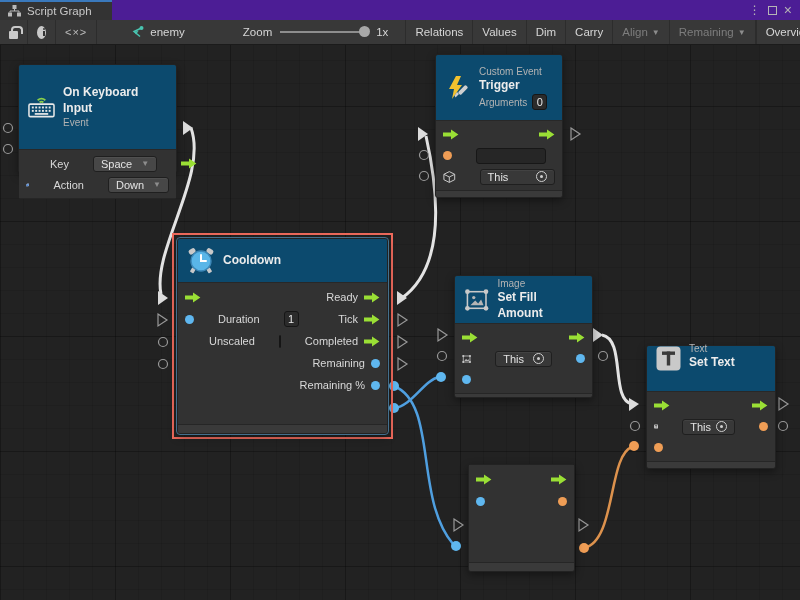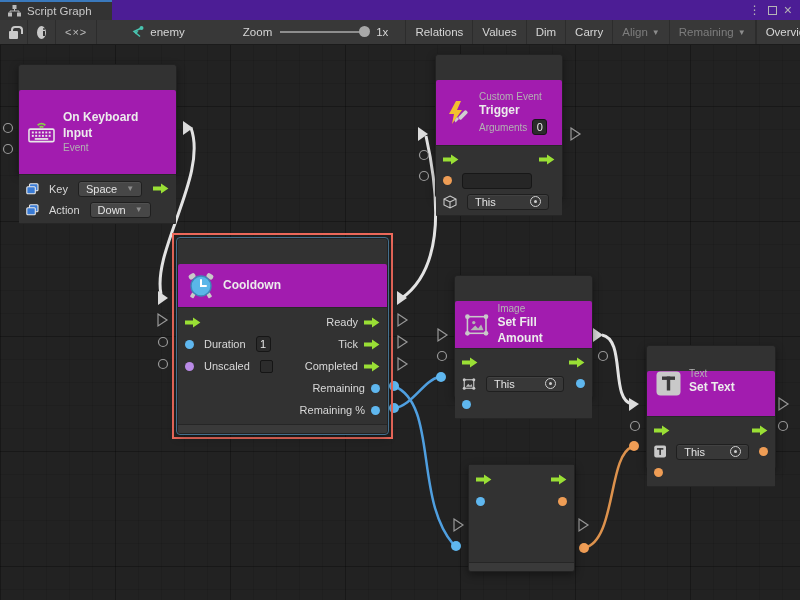--- a/index.html
+++ b/index.html
@@ -38,27 +38,27 @@
       linear-gradient(rgba(0,0,0,0.22) 1px, transparent 1px),
       linear-gradient(90deg, rgba(0,0,0,0.22) 1px, transparent 1px),
       linear-gradient(rgba(0,0,0,0.10) 1px, transparent 1px),
       linear-gradient(90deg, rgba(0,0,0,0.10) 1px, transparent 1px);
     background-size:115px 115px, 115px 115px, 23px 23px, 23px 23px;
     background-position:0 61px, 0 0, 0 15px, 0 0;
   }
   #wires { position:absolute; left:0; top:0; width:800px; height:600px; pointer-events:none; }
   
   .node { position:absolute; display:flex; flex-direction:column; background:#323232; border:1px solid #222; border-radius:3px; box-shadow:0 3px 8px rgba(0,0,0,.4); }
-  .nhead { display:flex; align-items:center; gap:8px; padding:20px 9px; background:#a21caf; border-bottom:1px solid #282828; border-radius:2px 2px 0 0;margin-top:25px; }
+  .nhead { display:flex; align-items:center; gap:8px; padding:20px 9px; background:#0c4a6e; border-bottom:1px solid #282828; border-radius:2px 2px 0 0; }
   .nhead .txt { display:flex; flex-direction:column; justify-content:center; }
   .kind { font-size:10px; color:#b3b3b3; line-height:1.3; }
   .title { font-size:12px; color:#ececec; line-height:1.3;font-weight:bold; }
   .nbody { flex:1; padding:3px 0; background:#323232; }
   .nfoot { height:9px; background:#3a3a3a; border-top:1px solid #262626; border-radius:0 0 2px 2px; }
-  .prow { display:flex; align-items:center; gap:10px; padding:0 7px; color:#d8d8d8; font-size:11px; }
+  .prow { display:flex; align-items:center; gap:24px; padding:0 7px; color:#d8d8d8; font-size:11px; }
   .pright { display:flex; align-items:center; gap:6px; margin-left:auto; }
   .dot { width:9px; height:9px; border-radius:50%; display:inline-block; }
   .dot.blue { background:#5fb7ef; } .dot.orange { background:#ef9d55; } .dot.purple { background:#b98ae6; }
   .dd { display:inline-flex; align-items:center; gap:5px; background:#474747; border:1px solid #1f1f1f; border-radius:3px; padding:1px 7px; color:#e4e4e4; box-shadow:inset 0 1px 0 rgba(255,255,255,.05); }
   .dd.dark { background:#383838; }
   .target { width:11px; height:11px; border:1.5px solid #cfcfcf; border-radius:50%; position:relative; display:inline-block; }
   .target::after { content:""; position:absolute; left:2.5px; top:2.5px; width:3px; height:3px; background:#cfcfcf; border-radius:50%; }
   .valbox { min-width:15px; height:16px; background:#2b2b2b; border:1px solid #161616; border-radius:3px; color:#e8e8e8; display:inline-flex; align-items:center; justify-content:center; padding:0 3px; }
   .checkbox { width:13px; height:13px; background:#2c2c2c; border:1px solid #151515; border-radius:2px; }
   .field { width:70px; height:16px; background:#262626; border:1px solid #171717; border-radius:3px; }

